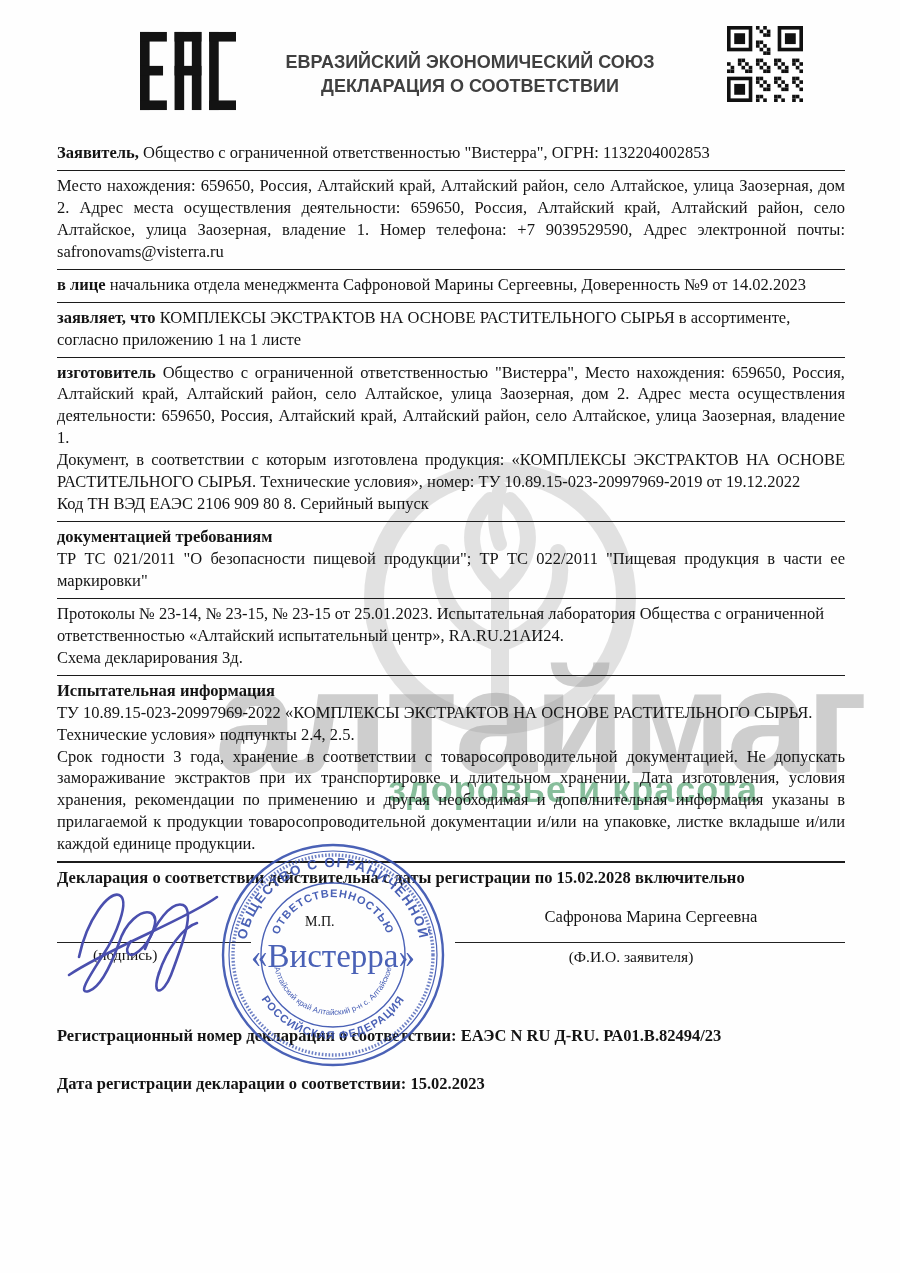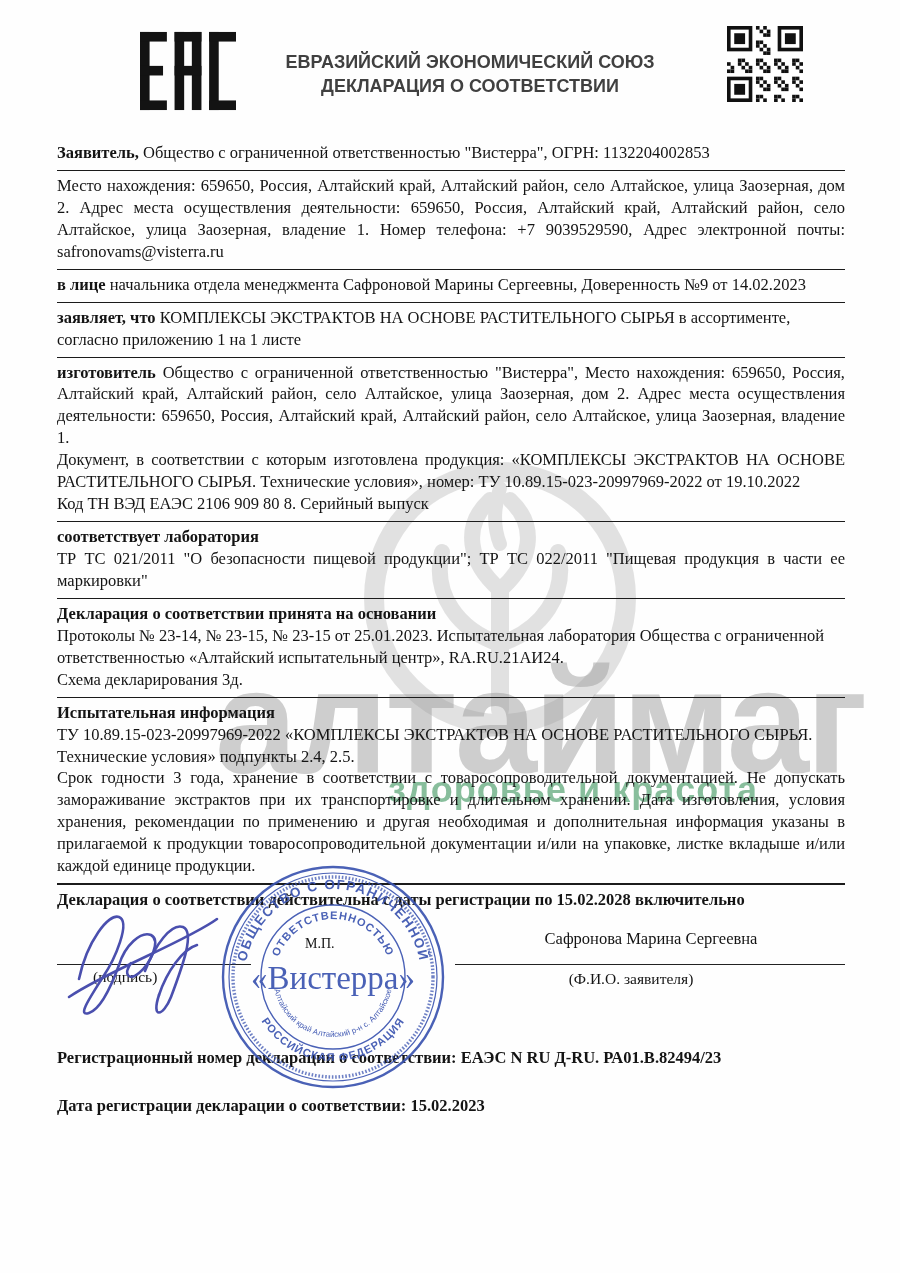--- a/index.html
+++ b/index.html
@@ -210,31 +210,30 @@
     <div class="sec">
       <p class="para justify"><b>в лице</b><span> начальника отдела менеджмента Сафроновой Марины Сергеевны, Доверенность №9 от 14.02.2023</span></p>
     </div>
 
     <div class="sec">
       <p class="para"><b>заявляет, что</b><span> КОМПЛЕКСЫ ЭКСТРАКТОВ НА ОСНОВЕ РАСТИТЕЛЬНОГО СЫРЬЯ в ассортименте, согласно приложению 1 на 1 листе</span></p>
     </div>
 
     <div class="sec">
       <p class="para justify"><b>изготовитель</b><span> Общество с ограниченной ответственностью "Вистерра", Место нахождения: 659650, Россия, Алтайский край, Алтайский район, село Алтайское, улица Заозерная, дом 2. Адрес места осуществления деятельности: 659650, Россия, Алтайский край, Алтайский район, село Алтайское, улица Заозерная, владение 1.</span></p>
-      <p class="para justify">Документ, в соответствии с которым изготовлена продукция: «КОМПЛЕКСЫ ЭКСТРАКТОВ НА ОСНОВЕ РАСТИТЕЛЬНОГО СЫРЬЯ.  Технические условия», номер: ТУ 10.89.15-023-20997969-2022 от 19.10.2022</p>
+      <p class="para justify">Документ, в соответствии с которым изготовлена продукция: «КОМПЛЕКСЫ ЭКСТРАКТОВ НА ОСНОВЕ РАСТИТЕЛЬНОГО СЫРЬЯ.  Технические условия», номер: ТУ 10.89.15-023-20997969-2019 от 19.12.2022</p>
       <p class="para">Код ТН ВЭД ЕАЭС 2106 909 80 8.  Серийный выпуск</p>
     </div>
 
     <div class="sec">
-      <p class="para bold-line">соответствует лаборатория</p>
+      <p class="para bold-line">документацией требованиям</p>
       <p class="para justify">ТР ТС 021/2011 "О безопасности пищевой продукции"; ТР ТС 022/2011 "Пищевая продукция в части ее маркировки"</p>
     </div>
 
     <div class="sec">
-      <p class="para bold-line">Декларация о соответствии принята на основании</p>
       <p class="para">Протоколы № 23-14, № 23-15,  № 23-15 от 25.01.2023.  Испытательная лаборатория Общества с ограниченной ответственностью «Алтайский испытательный центр», RA.RU.21АИ24.</p>
       <p class="para">Схема декларирования 3д.</p>
     </div>
 
     <div class="sec">
       <p class="para bold-line">Испытательная информация</p>
       <p class="para">ТУ 10.89.15-023-20997969-2022 «КОМПЛЕКСЫ ЭКСТРАКТОВ НА ОСНОВЕ РАСТИТЕЛЬНОГО СЫРЬЯ.  Технические условия» подпункты 2.4, 2.5.</p>
       <p class="para justify">Срок годности 3 года, хранение в соответствии с товаросопроводительной документацией. Не допускать замораживание экстрактов при их транспортировке и длительном хранении.  Дата изготовления,  условия хранения, рекомендации по применению и другая  необходимая и дополнительная информация указаны в прилагаемой к продукции товаросопроводительной документации и/или на упаковке, листке вкладыше и/или каждой единице продукции.</p>
     </div>
 

